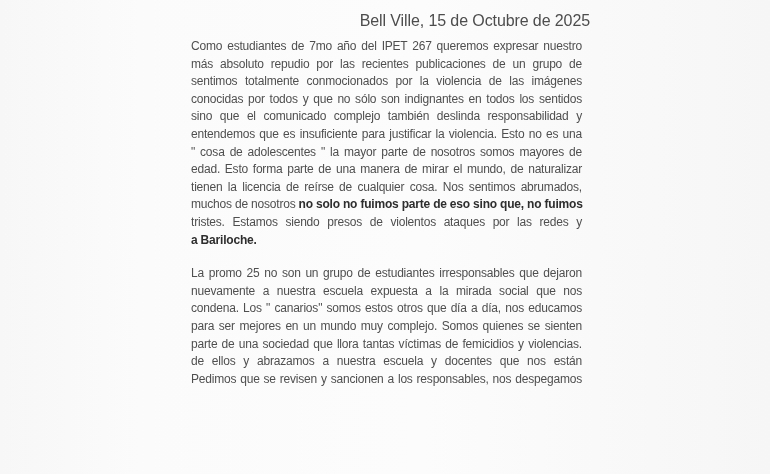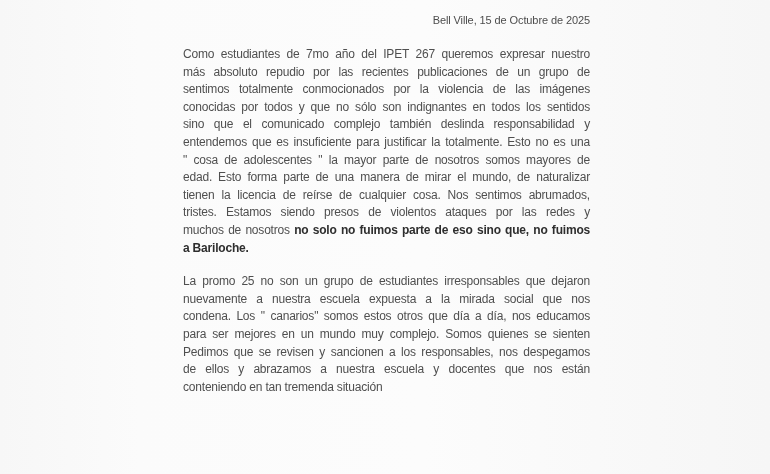--- a/index.html
+++ b/index.html
@@ -11,28 +11,28 @@
     background: linear-gradient(90deg, #f7f7f7 0%, #fbfbfb 18%, #fcfcfc 55%, #f6f6f6 100%);
     font-family: "Liberation Sans", "DejaVu Sans", sans-serif;
   }
   .sheet {
     position: absolute;
     left: 183px;
     top: 12px;
     width: 407px;
   }
   .dateline {
-    font-size: 11px;
+    font-size: 16px;
     line-height: 17px;
     color: #4d4d4d;
     text-align: right;
-    margin-bottom: 17px;
+    margin-bottom: 9px;
     letter-spacing: -0.1px;
   }
-  .paragraph { margin: 0; }
+  .paragraph { margin: 8px; }
   .paragraph + .paragraph { margin-top: 16px; }
   .line {
     font-size: 12px;
     line-height: 17.6px;
     color: #4f4f4f;
     letter-spacing: -0.2px;
     white-space: nowrap;
     text-align: justify;
     text-align-last: justify;
   }
@@ -49,31 +49,31 @@
 
 <div class="sheet">
   <div class="dateline">Bell Ville, 15 de Octubre de 2025</div>
   <div id="letter-body">
       <div class="paragraph">
         <div class="line"><span>Como estudiantes de 7mo año del IPET 267 queremos expresar nuestro</span></div>
         <div class="line"><span>más absoluto repudio por las recientes publicaciones de un grupo de</span></div>
         <div class="line"><span>sentimos totalmente conmocionados por la violencia de las imágenes</span></div>
         <div class="line"><span>conocidas por todos y que no sólo son indignantes en todos los sentidos</span></div>
         <div class="line"><span>sino que el comunicado complejo también deslinda responsabilidad y</span></div>
-        <div class="line"><span>entendemos que es insuficiente para justificar la totalmente. Esto no es una</span></div>
+        <div class="line"><span>entendemos que es insuficiente para justificar la violencia. Esto no es una</span></div>
         <div class="line"><span>" cosa de adolescentes " la mayor parte de nosotros somos mayores de</span></div>
         <div class="line"><span>edad. Esto forma parte de una manera de mirar el mundo, de naturalizar</span></div>
         <div class="line"><span>tienen la licencia de reírse de cualquier cosa. Nos sentimos abrumados,</span></div>
+        <div class="line"><span>muchos de nosotros </span><span class="seg-bold">no solo no fuimos parte de eso sino que, no fuimos</span></div>
         <div class="line"><span>tristes. Estamos siendo presos de violentos ataques por las redes y</span></div>
-        <div class="line"><span>muchos de nosotros </span><span class="seg-bold">no solo no fuimos parte de eso sino que, no fuimos</span></div>
         <div class="line para-last"><span class="seg-bold">a Bariloche.</span></div>
       </div>
       <div class="paragraph">
         <div class="line"><span>La promo 25 no son un grupo de estudiantes irresponsables que dejaron</span></div>
         <div class="line"><span>nuevamente a nuestra escuela expuesta a la mirada social que nos</span></div>
         <div class="line"><span>condena. Los " canarios" somos estos otros que día a día, nos educamos</span></div>
         <div class="line"><span>para ser mejores en un mundo muy complejo. Somos quienes se sienten</span></div>
+        <div class="line"><span>parte de una sociedad que llora tantas víctimas de femicidios y violencias.</span></div>
+        <div class="line"><span>de ellos y abrazamos a nuestra escuela y docentes que nos están</span></div>
         <div class="line"><span>Pedimos que se revisen y sancionen a los responsables, nos despegamos</span></div>
-        <div class="line"><span>de ellos y abrazamos a nuestra escuela y docentes que nos están</span></div>
-        <div class="line para-last"><span>conteniendo en tan tremenda situación</span></div>
       </div>
     </div>
 </div>
 
 </body></html>

